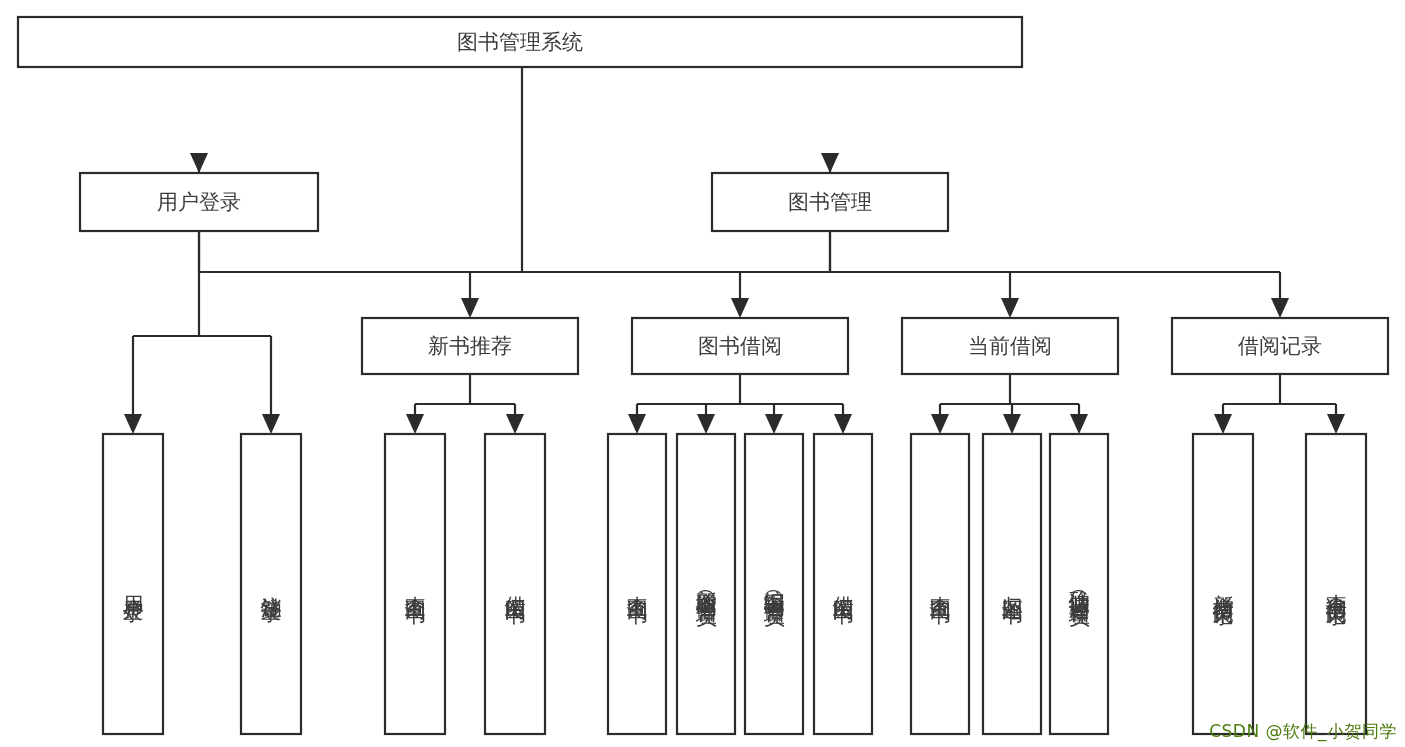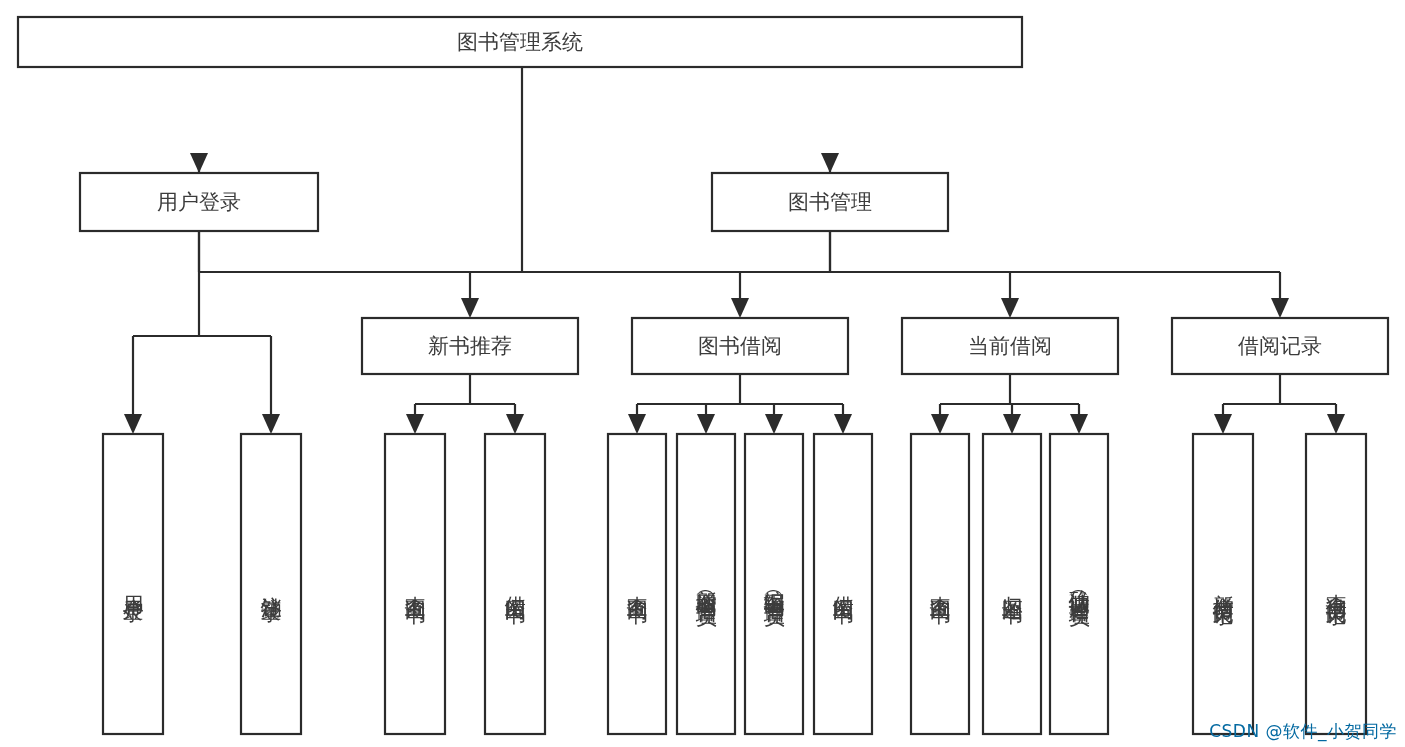--- a/index.html
+++ b/index.html
@@ -62,21 +62,21 @@
     color: #3c3c3c;
     white-space: nowrap;
     pointer-events: none;
   }
   .watermark {
     position: absolute;
     right: 8px;
     bottom: 4px;
     font-family: "DejaVu Sans", "Liberation Sans", sans-serif;
     font-size: 17px;
-    color: #0369a1;
+    color: #4d7c0f;
     letter-spacing: 0.5px;
     white-space: nowrap;
   }
 </style>
 </head>
 <body>
 
 <div id="diagram-root">
 
   <svg id="tree-svg" viewBox="0 0 1405 747" xmlns="http://www.w3.org/2000/svg">

